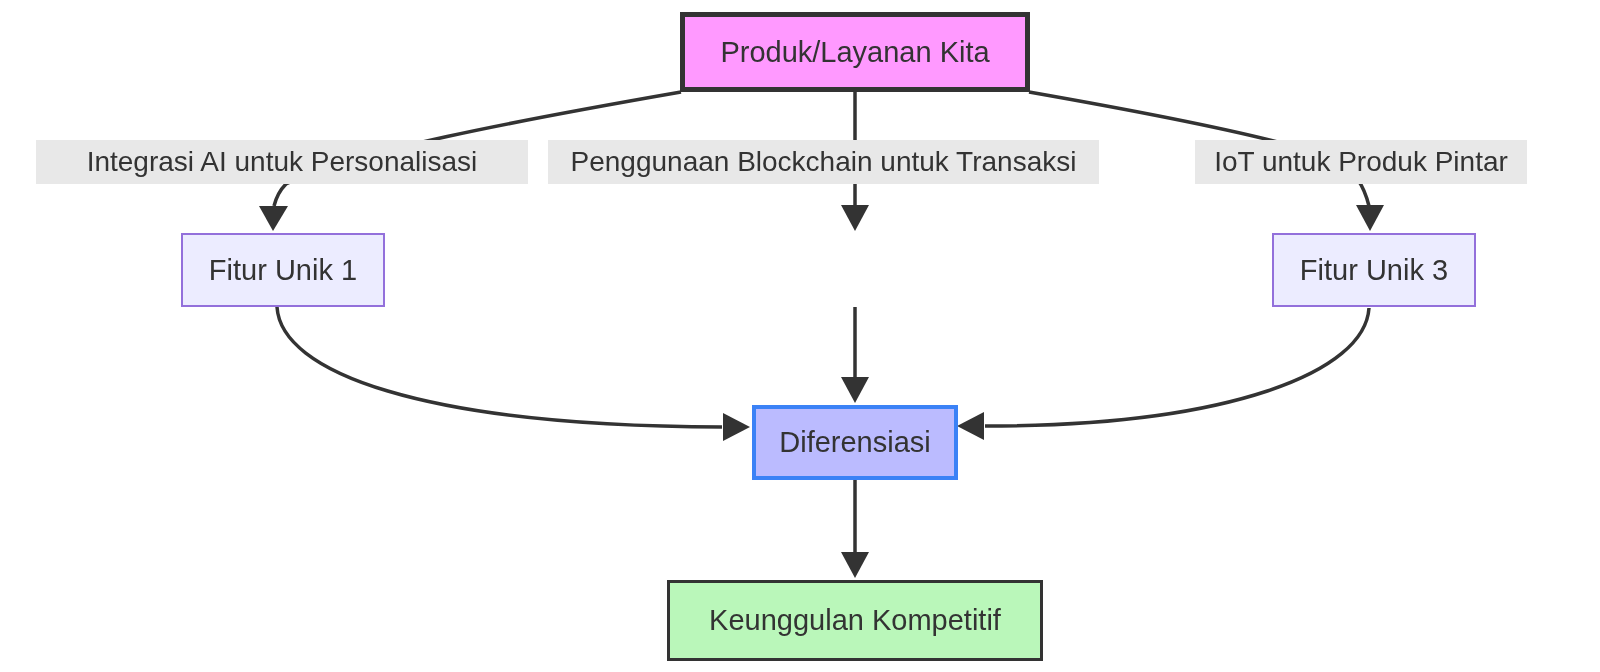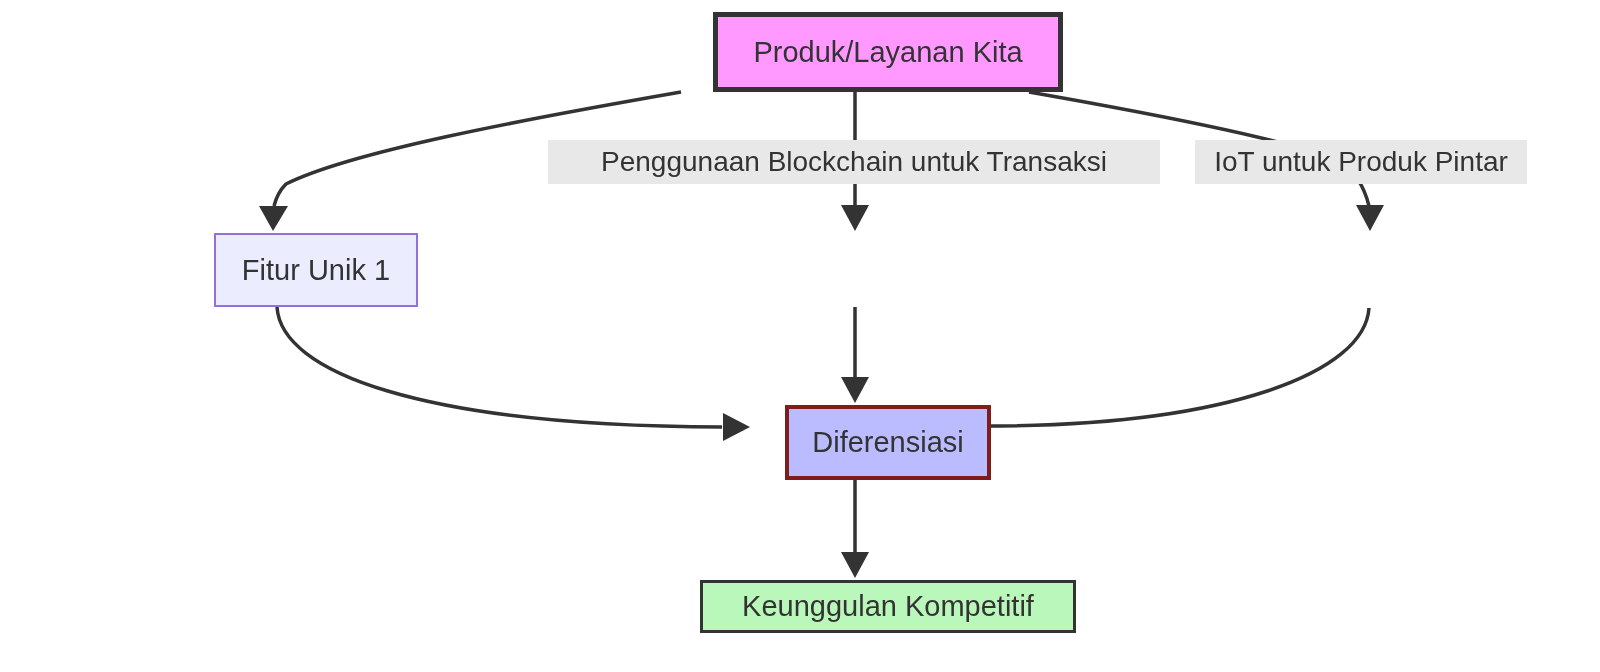--- a/index.html
+++ b/index.html
@@ -35,48 +35,47 @@
   .node {
     position: absolute;
     z-index: 3;
     box-sizing: border-box;
     display: flex;
     align-items: center;
     justify-content: center;
     color: #333333;
     font-size: 29px;
     white-space: nowrap;
-    margin-left: 33px;
   }
   .node-produk {
     left: 680px; top: 12px; width: 350px; height: 80px;
     background: #ff99ff;
     border: 5px solid #333333;
   }
   .node-fitur {
     width: 204px; height: 74px;
     background: #ececff;
     border: 2px solid #9370db;
     text-align: center;
   }
   .node-fitur1 { left: 181px; top: 233px; }
   .node-fitur2 { left: 753px; top: 233px; }
   .node-fitur3 { left: 1272px; top: 233px; }
   .node-diferensiasi {
     left: 752px; top: 405px; width: 206px; height: 75px;
     background: #bbbbff;
-    border: 4px solid #7f1d1d;
+    border: 4px solid #3b82f6;
   }
   .node-keunggulan {
-    left: 667px; top: 580px; width: 376px; height: 53px;
+    left: 667px; top: 580px; width: 376px; height: 81px;
     background: #baf7ba;
     border: 3px solid #333333;
   }
   .label1 { left: 36px;   top: 140px; width: 492px; }
-  .label2 { left: 548px;  top: 140px; width: 612px; }
+  .label2 { left: 548px;  top: 140px; width: 551px; }
   .label3 { left: 1195px; top: 140px; width: 332px; }
   .edge-path {
     fill: none;
     stroke: #333333;
     stroke-width: 3.5px;
   }
   .arrowhead { fill: #333333; stroke: none; }
 </style>
 </head>
 <body>
@@ -100,21 +99,23 @@
     <path class="edge-path" d="M 855,307 L 855,378"></path>
     <polygon class="arrowhead" points="841,377 869,377 855,403"></polygon>
 
     <path class="edge-path" d="M 1369,308 C 1365,372 1230,426 985,426"></path>
     <polygon class="arrowhead" points="984,412 984,440 957,426"></polygon>
 
     <path class="edge-path" d="M 855,480 L 855,553"></path>
     <polygon class="arrowhead" points="841,552 869,552 855,578"></polygon>
   </svg>
 
+  <div class="edge-label label1">Integrasi AI untuk Personalisasi</div>
   <div class="edge-label label2">Penggunaan Blockchain untuk Transaksi</div>
   <div class="edge-label label3">IoT untuk Produk Pintar</div>
 
   <div class="node node-produk">Produk/Layanan Kita</div>
   <div class="node node-fitur node-fitur1">Fitur Unik 1</div>
+  <div class="node node-fitur node-fitur3">Fitur Unik 3</div>
   <div class="node node-diferensiasi">Diferensiasi</div>
   <div class="node node-keunggulan">Keunggulan Kompetitif</div>
 
 </div>
 
 </body></html>

